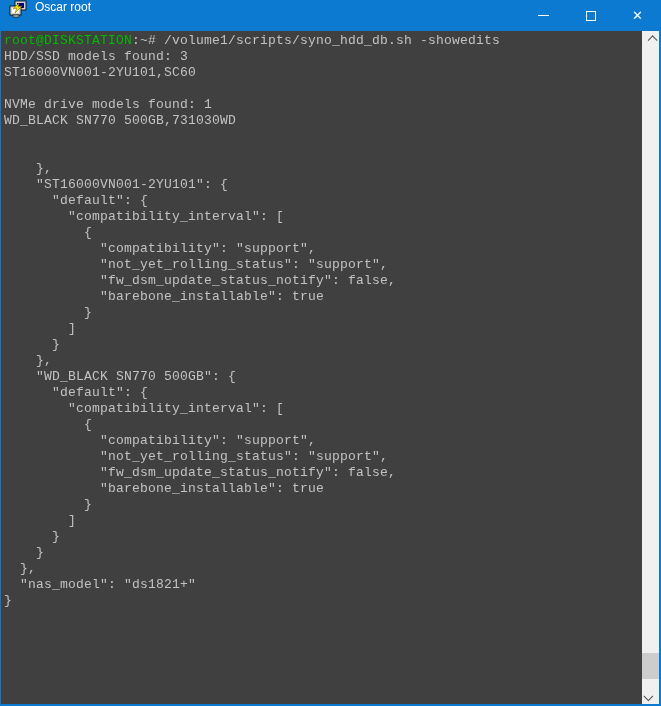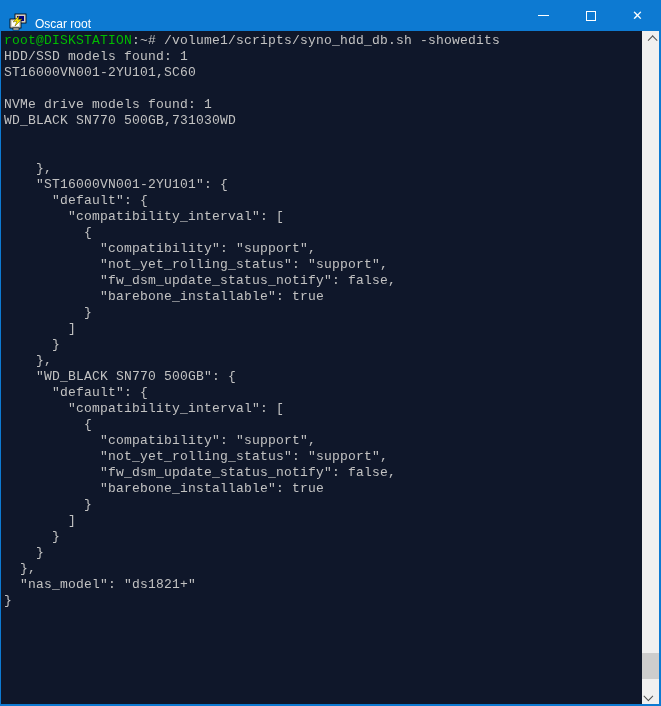--- a/index.html
+++ b/index.html
@@ -5,39 +5,39 @@
   * { margin:0; padding:0; box-sizing:border-box; }
   html,body { background:#2a2a2a; }
   .window {
     position:relative; width:661px; height:706px;
     font-family:"Liberation Sans", sans-serif;
     user-select:none;
   }
   
   .titlebar {
     position:absolute; left:0; top:0; right:0; height:31px;
-    background:#0d7ad2; display:flex; align-items:flex-end;
+    background:#0d7ad2; display:flex; align-items:flex-start;
   }
   .app-icon { width:18px; height:18px; margin:0 8px 0 9px; flex:0 0 auto; }
   .title-text {
     color:#ffffff; font-size:12px; flex:1 1 auto;
     white-space:nowrap; overflow:hidden;
   }
   .winbtns { display:flex; height:31px; flex:0 0 auto; }
   .winbtn {
     width:47px; height:31px; display:flex; align-items:center; justify-content:center;
     color:#ffffff; cursor:default;
   }
   .glyph-min { width:11px; height:1px; background:#ffffff; }
   .glyph-max { width:10px; height:10px; border:1px solid #ffffff; }
   .glyph-close { font-size:13px; line-height:13px; color:#ffffff; }
   
   .body {
     position:absolute; left:0; top:31px; right:0; bottom:0;
-    background:#0f172a;
+    background:#404040;
     border-left:1px solid #0d7ad2; border-right:2px solid #0d7ad2; border-bottom:2px solid #0d7ad2;
   }
   .content {
     position:absolute; left:0; top:0; bottom:0; right:17px;
     padding:2px 0 0 3px; overflow:hidden;
   }
   .tline {
     font-family:"Liberation Mono", monospace;
     font-size:13px; line-height:16px; height:16px;
     white-space:pre; letter-spacing:0.2px;
@@ -91,21 +91,21 @@
       </div>
       <div class="winbtn">
         <span class="glyph-close">✕</span>
       </div>
     </div>
   </div>
 
   <div class="body">
     <div class="content">
         <div class="tline"><span style="color: rgb(0, 187, 0);">root@DISKSTATION</span><span style="color: rgb(194, 194, 194);">:~# /volume1/scripts/syno_hdd_db.sh -showedits</span></div>
-        <div class="tline"><span style="color: rgb(194, 194, 194);">HDD/SSD models found: 1</span></div>
+        <div class="tline"><span style="color: rgb(194, 194, 194);">HDD/SSD models found: 3</span></div>
         <div class="tline"><span style="color: rgb(194, 194, 194);">ST16000VN001-2YU101,SC60</span></div>
         <div class="tline"><span style="color: rgb(194, 194, 194);"></span></div>
         <div class="tline"><span style="color: rgb(194, 194, 194);">NVMe drive models found: 1</span></div>
         <div class="tline"><span style="color: rgb(194, 194, 194);">WD_BLACK SN770 500GB,731030WD</span></div>
         <div class="tline"><span style="color: rgb(194, 194, 194);"></span></div>
         <div class="tline"><span style="color: rgb(194, 194, 194);"></span></div>
         <div class="tline"><span style="color: rgb(194, 194, 194);">    },</span></div>
         <div class="tline"><span style="color: rgb(194, 194, 194);">    "ST16000VN001-2YU101": {</span></div>
         <div class="tline"><span style="color: rgb(194, 194, 194);">      "default": {</span></div>
         <div class="tline"><span style="color: rgb(194, 194, 194);">        "compatibility_interval": [</span></div>

